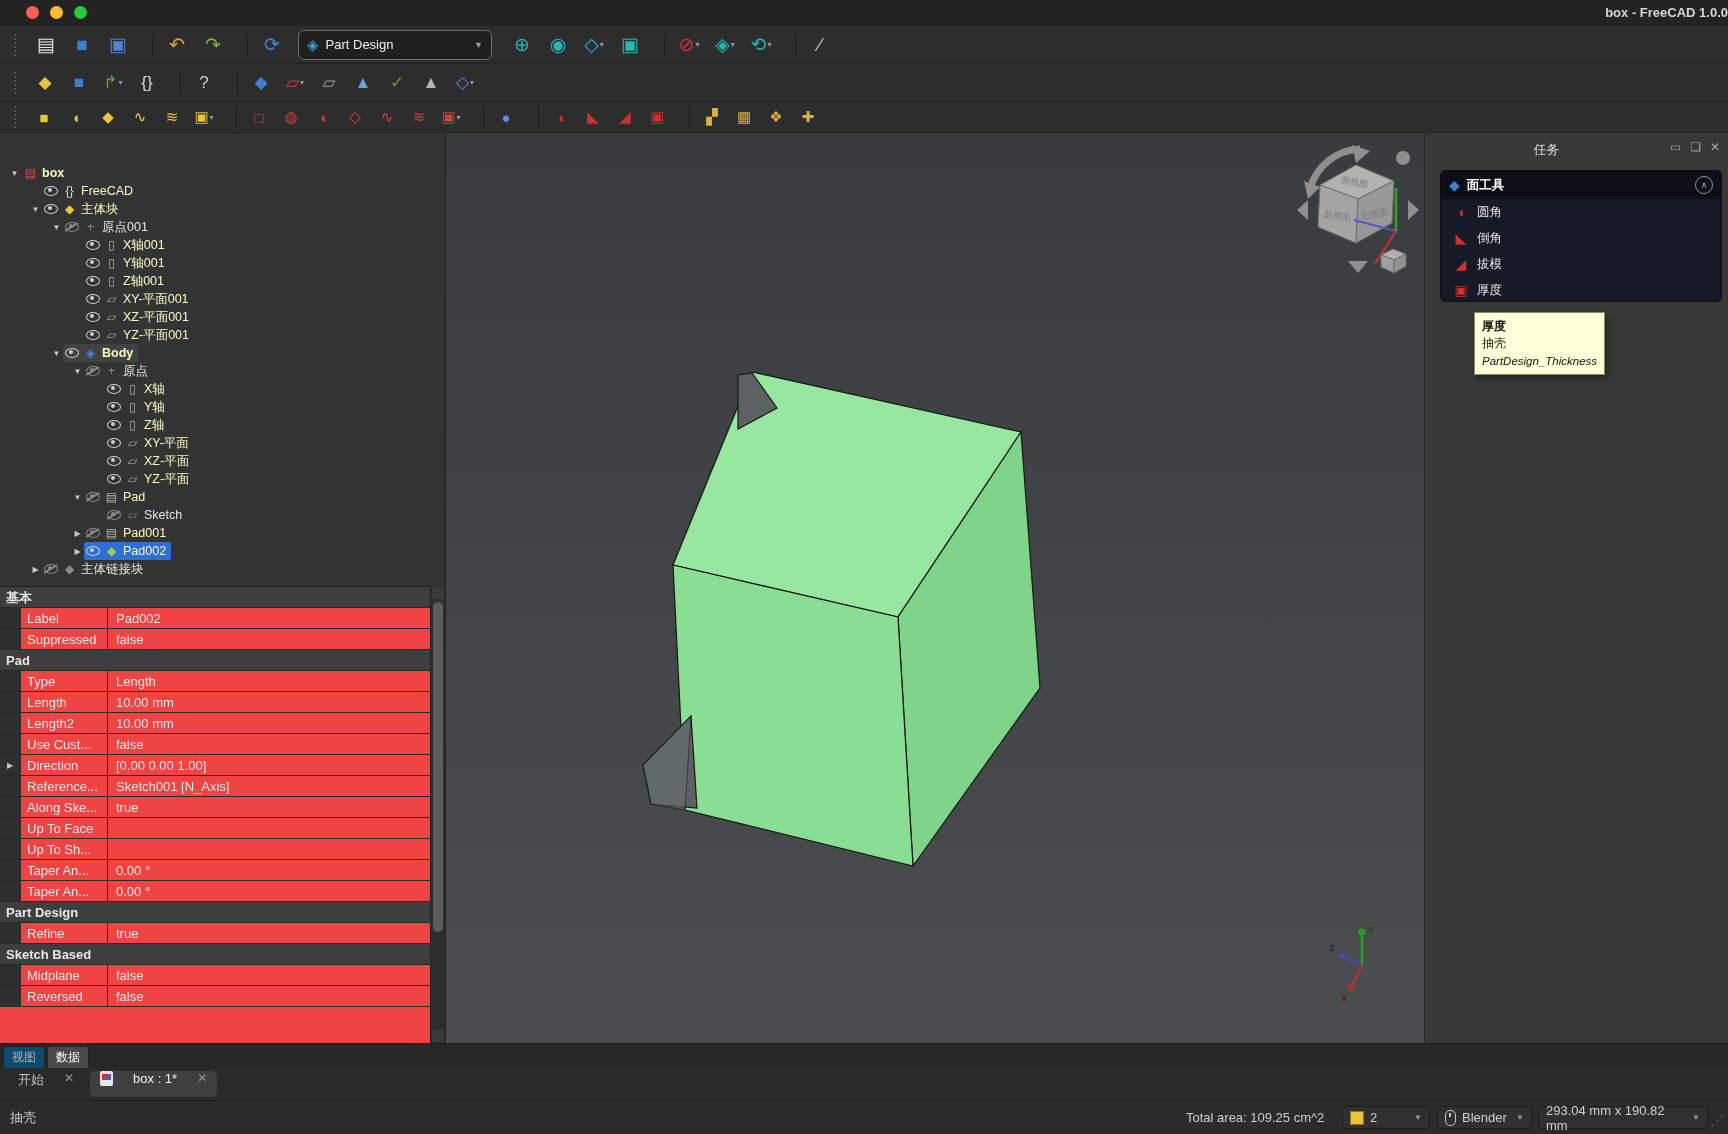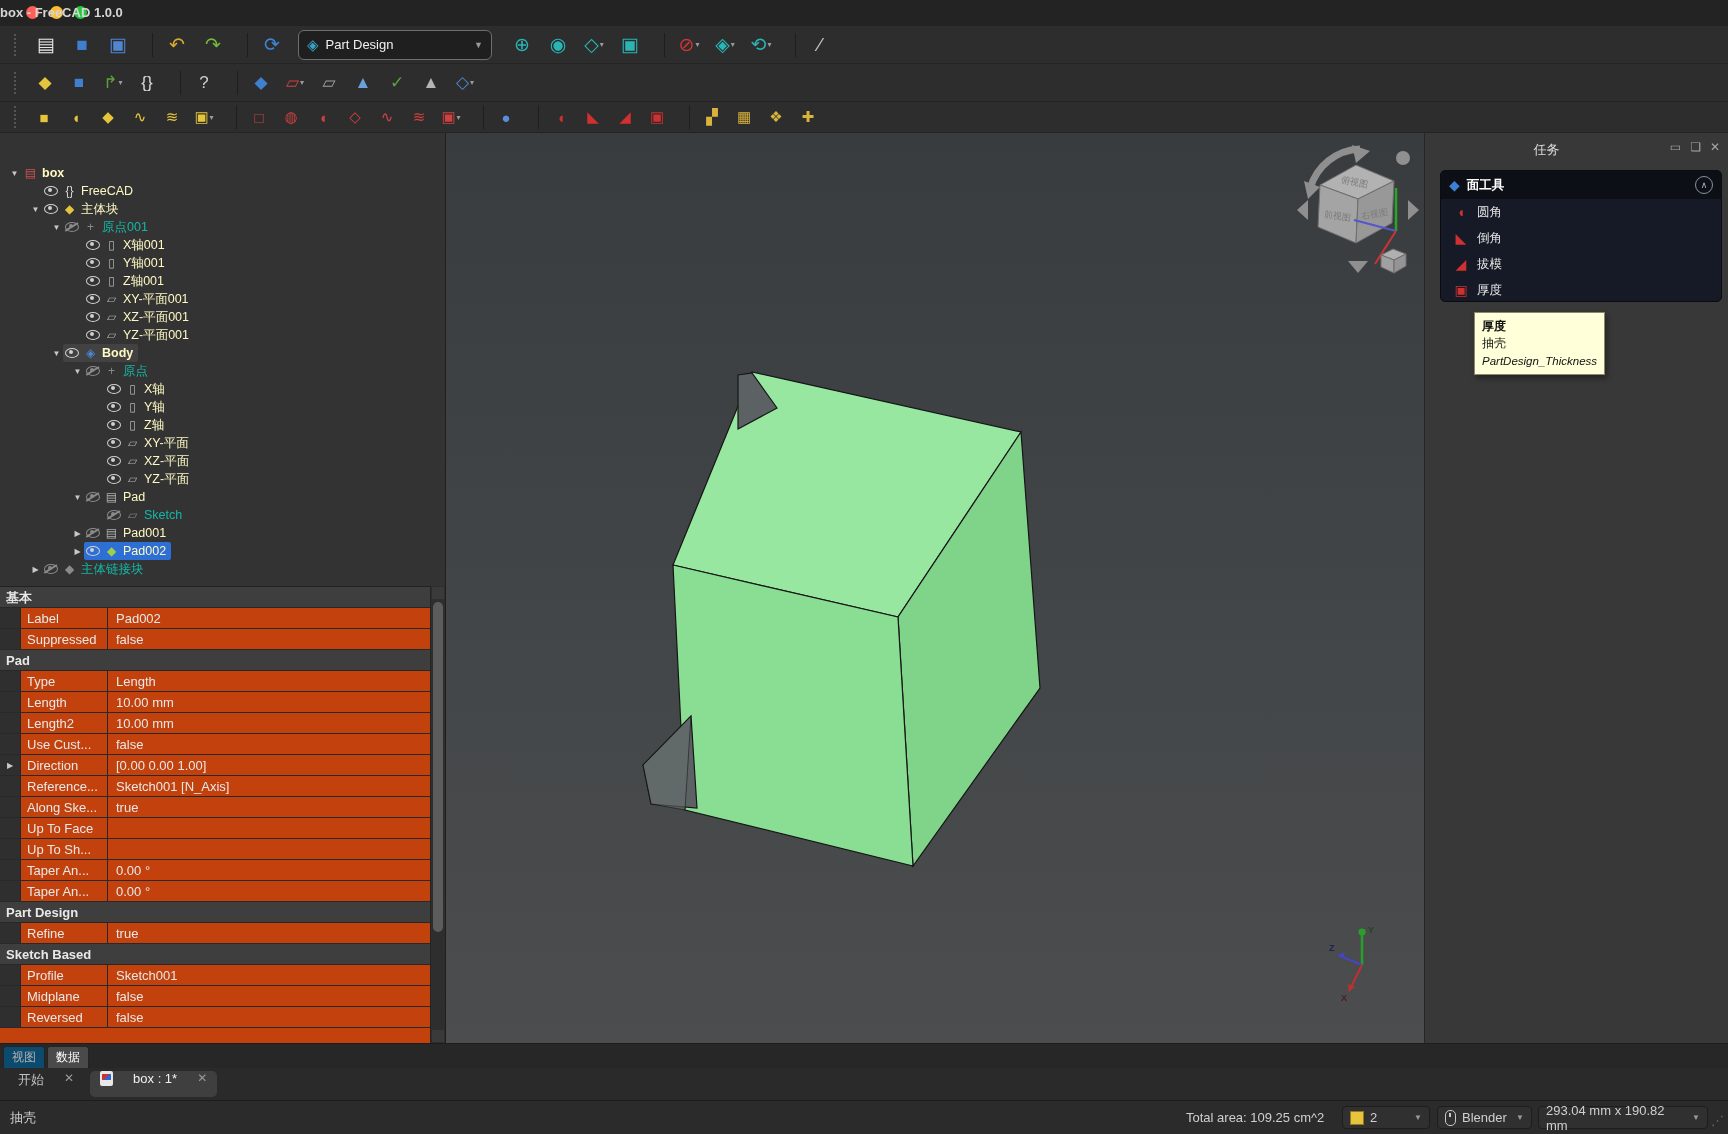--- a/index.html
+++ b/index.html
@@ -6,21 +6,21 @@
   #app{position:relative;width:1728px;height:1134px;overflow:hidden;background:#2d2d2d;
        font-family:"Liberation Sans",sans-serif;color:#e8e8e8;font-size:13px;
        -webkit-font-smoothing:antialiased;}
   
   .titlebar{position:absolute;left:0;top:0;width:1728px;height:26px;background:#232323;
             border-bottom:1px solid #1a1a1a;}
   .tl{position:absolute;top:6px;width:13px;height:13px;border-radius:50%;}
   .tl.red{left:26px;background:#ff5f57;}
   .tl.yellow{left:50px;background:#febc2e;}
   .tl.green{left:74px;background:#28c840;}
-  .title{position:absolute;left:0;right:0;top:5px;text-align:left;color:#d6d6d6;
+  .title{position:absolute;left:0;right:0;top:5px;text-align:right;color:#d6d6d6;
          font-size:13px;font-weight:bold;}
   
   .tbrow{position:absolute;left:0;width:1728px;display:flex;align-items:center;
          background:#2d2d2d;border-bottom:1px solid #242424;padding-left:14px;box-sizing:border-box;}
   .tb1{top:26px;height:38px;}
   .tb2{top:64px;height:38px;}
   .tb3{top:102px;height:31px;}
   .tbgrp{display:flex;align-items:center;gap:4px;margin-right:10px;}
   .tb-handle{width:6px;height:22px;border-left:2px dotted #555;margin-right:8px;}
   .tb-sep{width:1px;height:24px;background:#1e1e1e;margin:0 8px;}
@@ -47,25 +47,25 @@
   .pill.sel{background:#2e6fd6;}
   .pill.act{background:#424242;}
   .eye{width:12px;height:8px;border:1.5px solid #cfcfcf;border-radius:50%;position:relative;flex:none;}
   .eye::after{content:'';position:absolute;width:4px;height:4px;border-radius:50%;background:#cfcfcf;left:2.5px;top:1px;}
   .eye.off{border-color:#8a8a8a;}
   .eye.off::after{background:#8a8a8a;}
   .eye.off::before{content:'';position:absolute;left:-2px;top:2.5px;width:15px;height:1.6px;
                    background:#8a8a8a;transform:rotate(-32deg);}
   .ticon{width:15px;text-align:center;font-size:12px;flex:none;}
   .tlabel{color:#fef9c3;}
-  .tlabel.gray{color:#14b8a6;}
+  .tlabel.gray{color:#e5e5e5;}
   .tlabel.b{font-weight:bold;}
   
   #props{position:absolute;left:0;top:453px;width:431px;height:457px;overflow:hidden;
-         border-top:1px solid #222;background:#c2410c;}
+         border-top:1px solid #222;background:#ef4444;}
   .phead{height:21px;line-height:21px;background:#3e3e3e;border-bottom:1px solid #272727;
          font-weight:bold;padding-left:6px;box-sizing:border-box;font-size:13px;}
   .prow{height:21px;display:flex;border-bottom:1px solid #292929;box-sizing:border-box;}
   .pgut{width:20px;background:#2f2f2f;border-right:1px solid #272727;display:flex;
         align-items:center;justify-content:center;font-size:8px;color:#c8c8c8;flex:none;}
   .plabel{width:80px;padding-left:6px;border-right:1px solid #272727;display:flex;
           align-items:center;flex:none;white-space:nowrap;overflow:hidden;}
   .pvalue{flex:1;padding-left:8px;display:flex;align-items:center;white-space:nowrap;overflow:hidden;}
   .pscroll{position:absolute;right:0;top:453px;width:15px;height:457px;background:#2e2e2e;
            border-left:1px solid #242424;box-sizing:border-box;}
@@ -612,25 +612,20 @@
           </div>
           <div class="phead">Part Design</div>
           <div class="prow">
             <div class="pgut"></div>
             <div class="plabel">Refine</div>
             <div class="pvalue">true</div>
           </div>
           <div class="phead">Sketch Based</div>
           <div class="prow">
             <div class="pgut"></div>
-            <div class="plabel">Profile</div>
-            <div class="pvalue">Sketch001</div>
-          </div>
-          <div class="prow">
-            <div class="pgut"></div>
             <div class="plabel">Midplane</div>
             <div class="pvalue">false</div>
           </div>
           <div class="prow">
             <div class="pgut"></div>
             <div class="plabel">Reversed</div>
             <div class="pvalue">false</div>
           </div>
         </div>
       <div class="pscroll">

